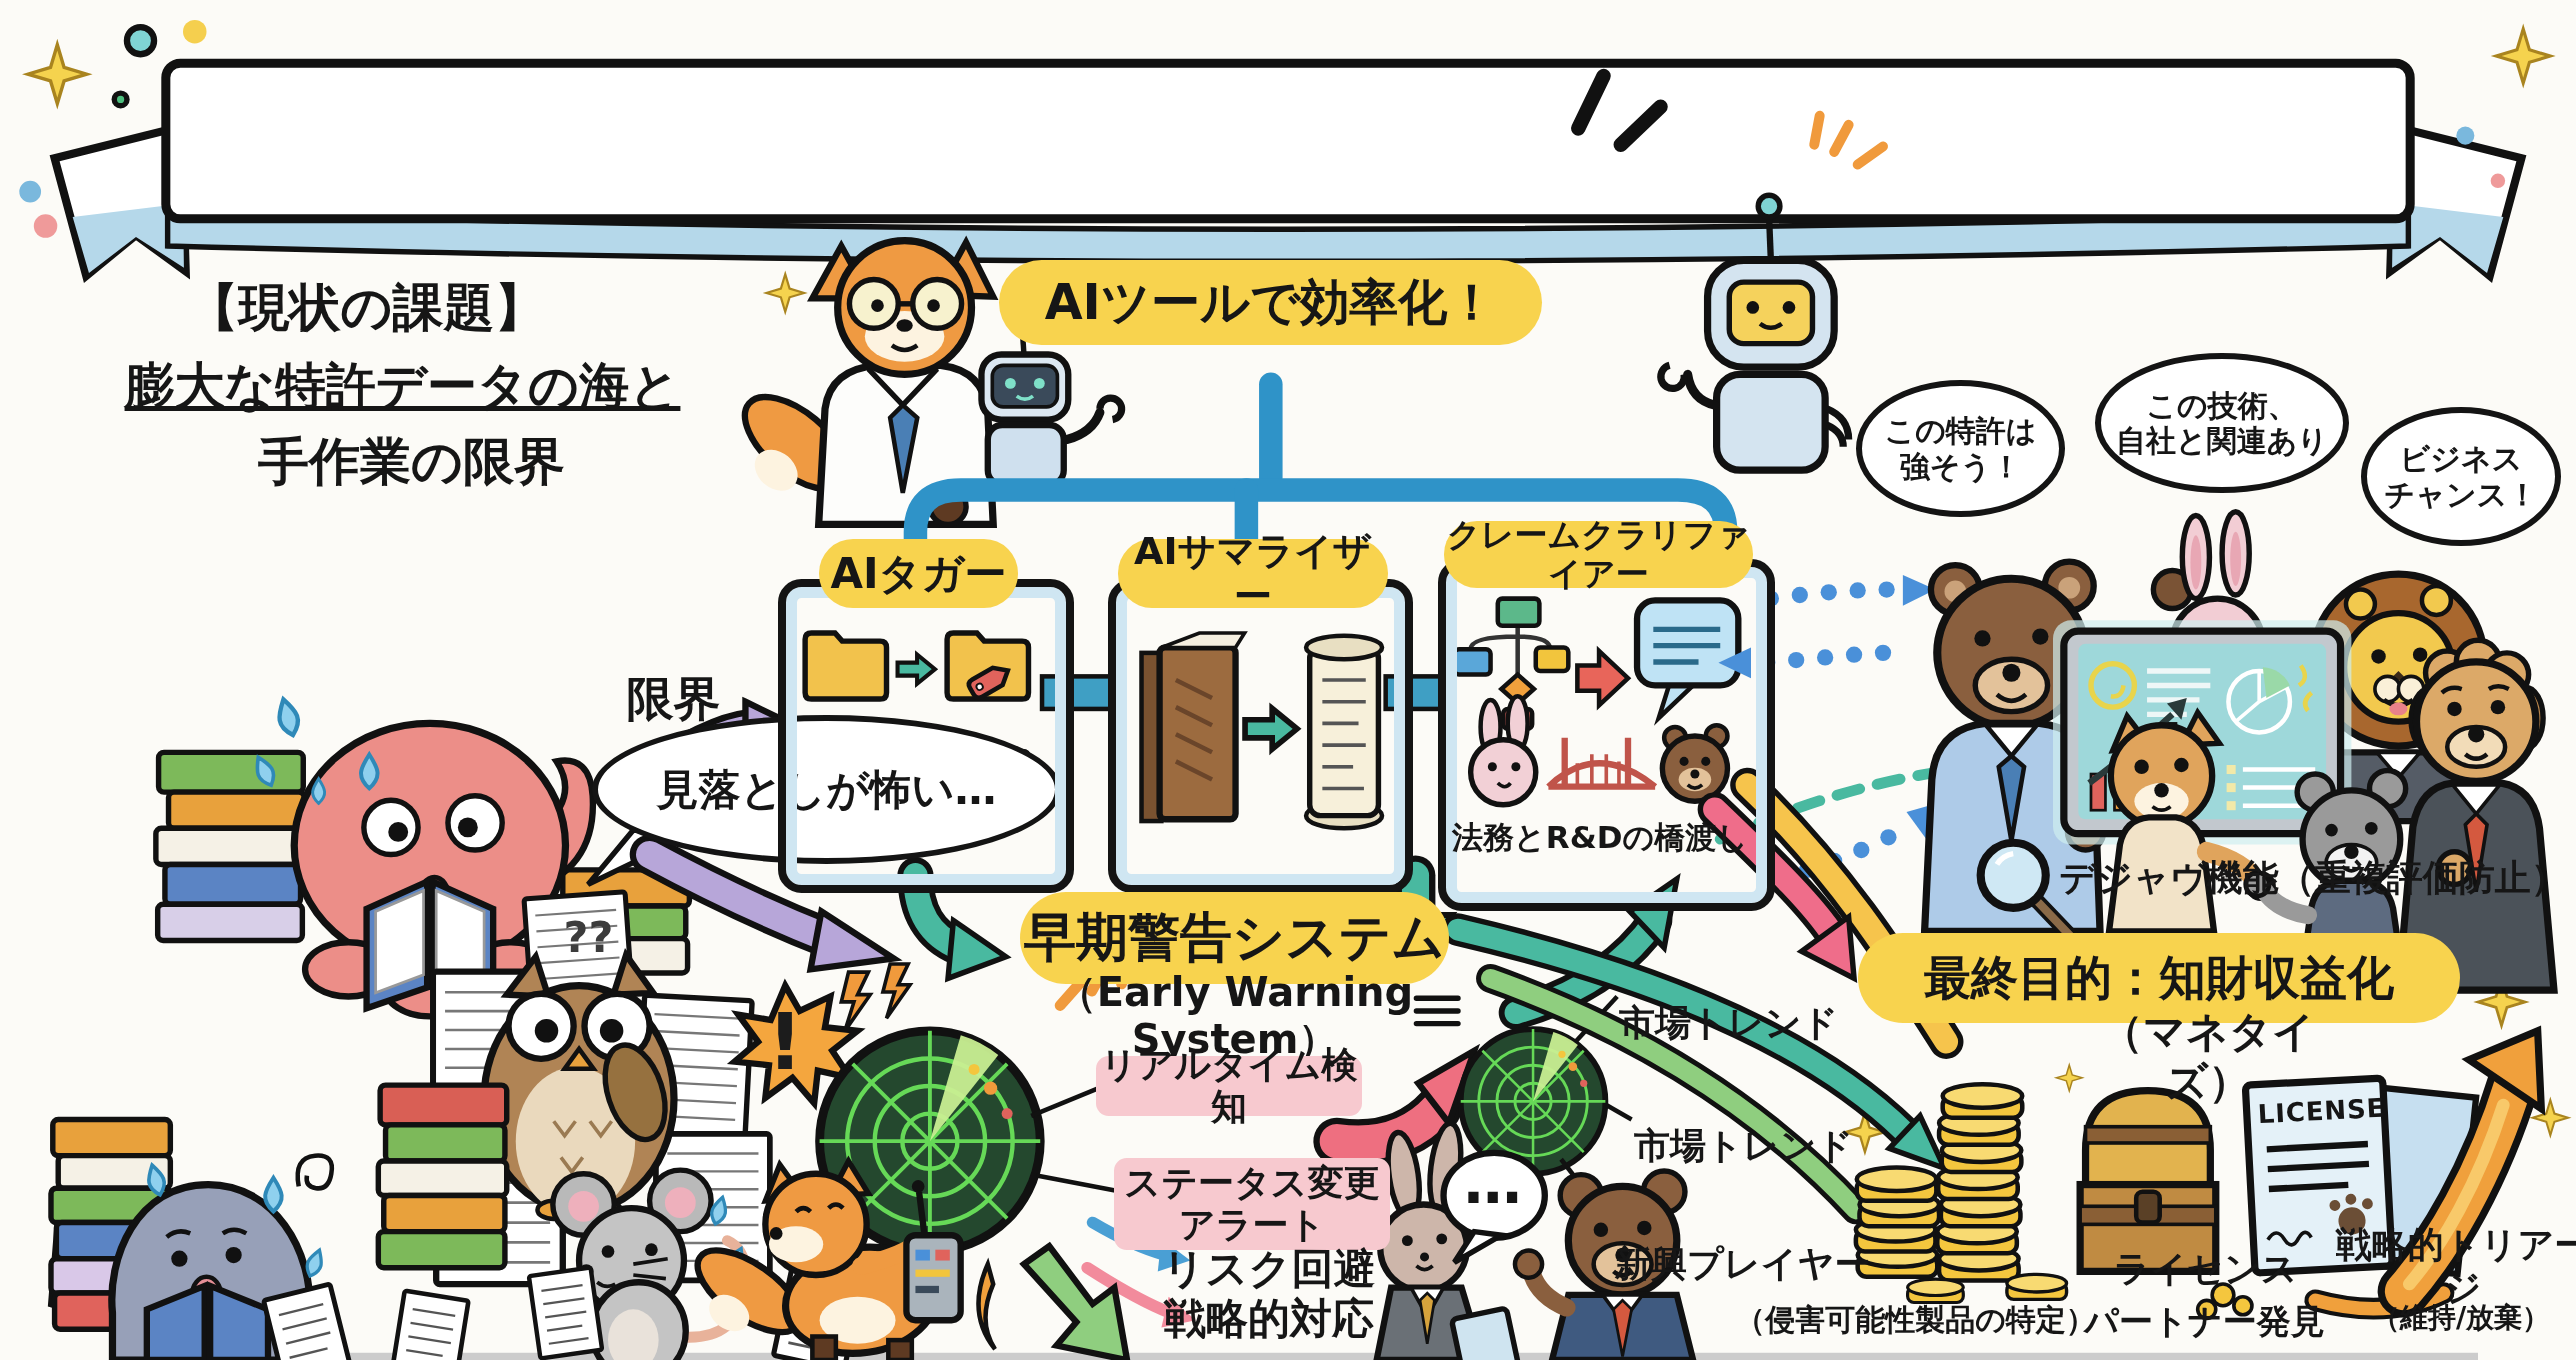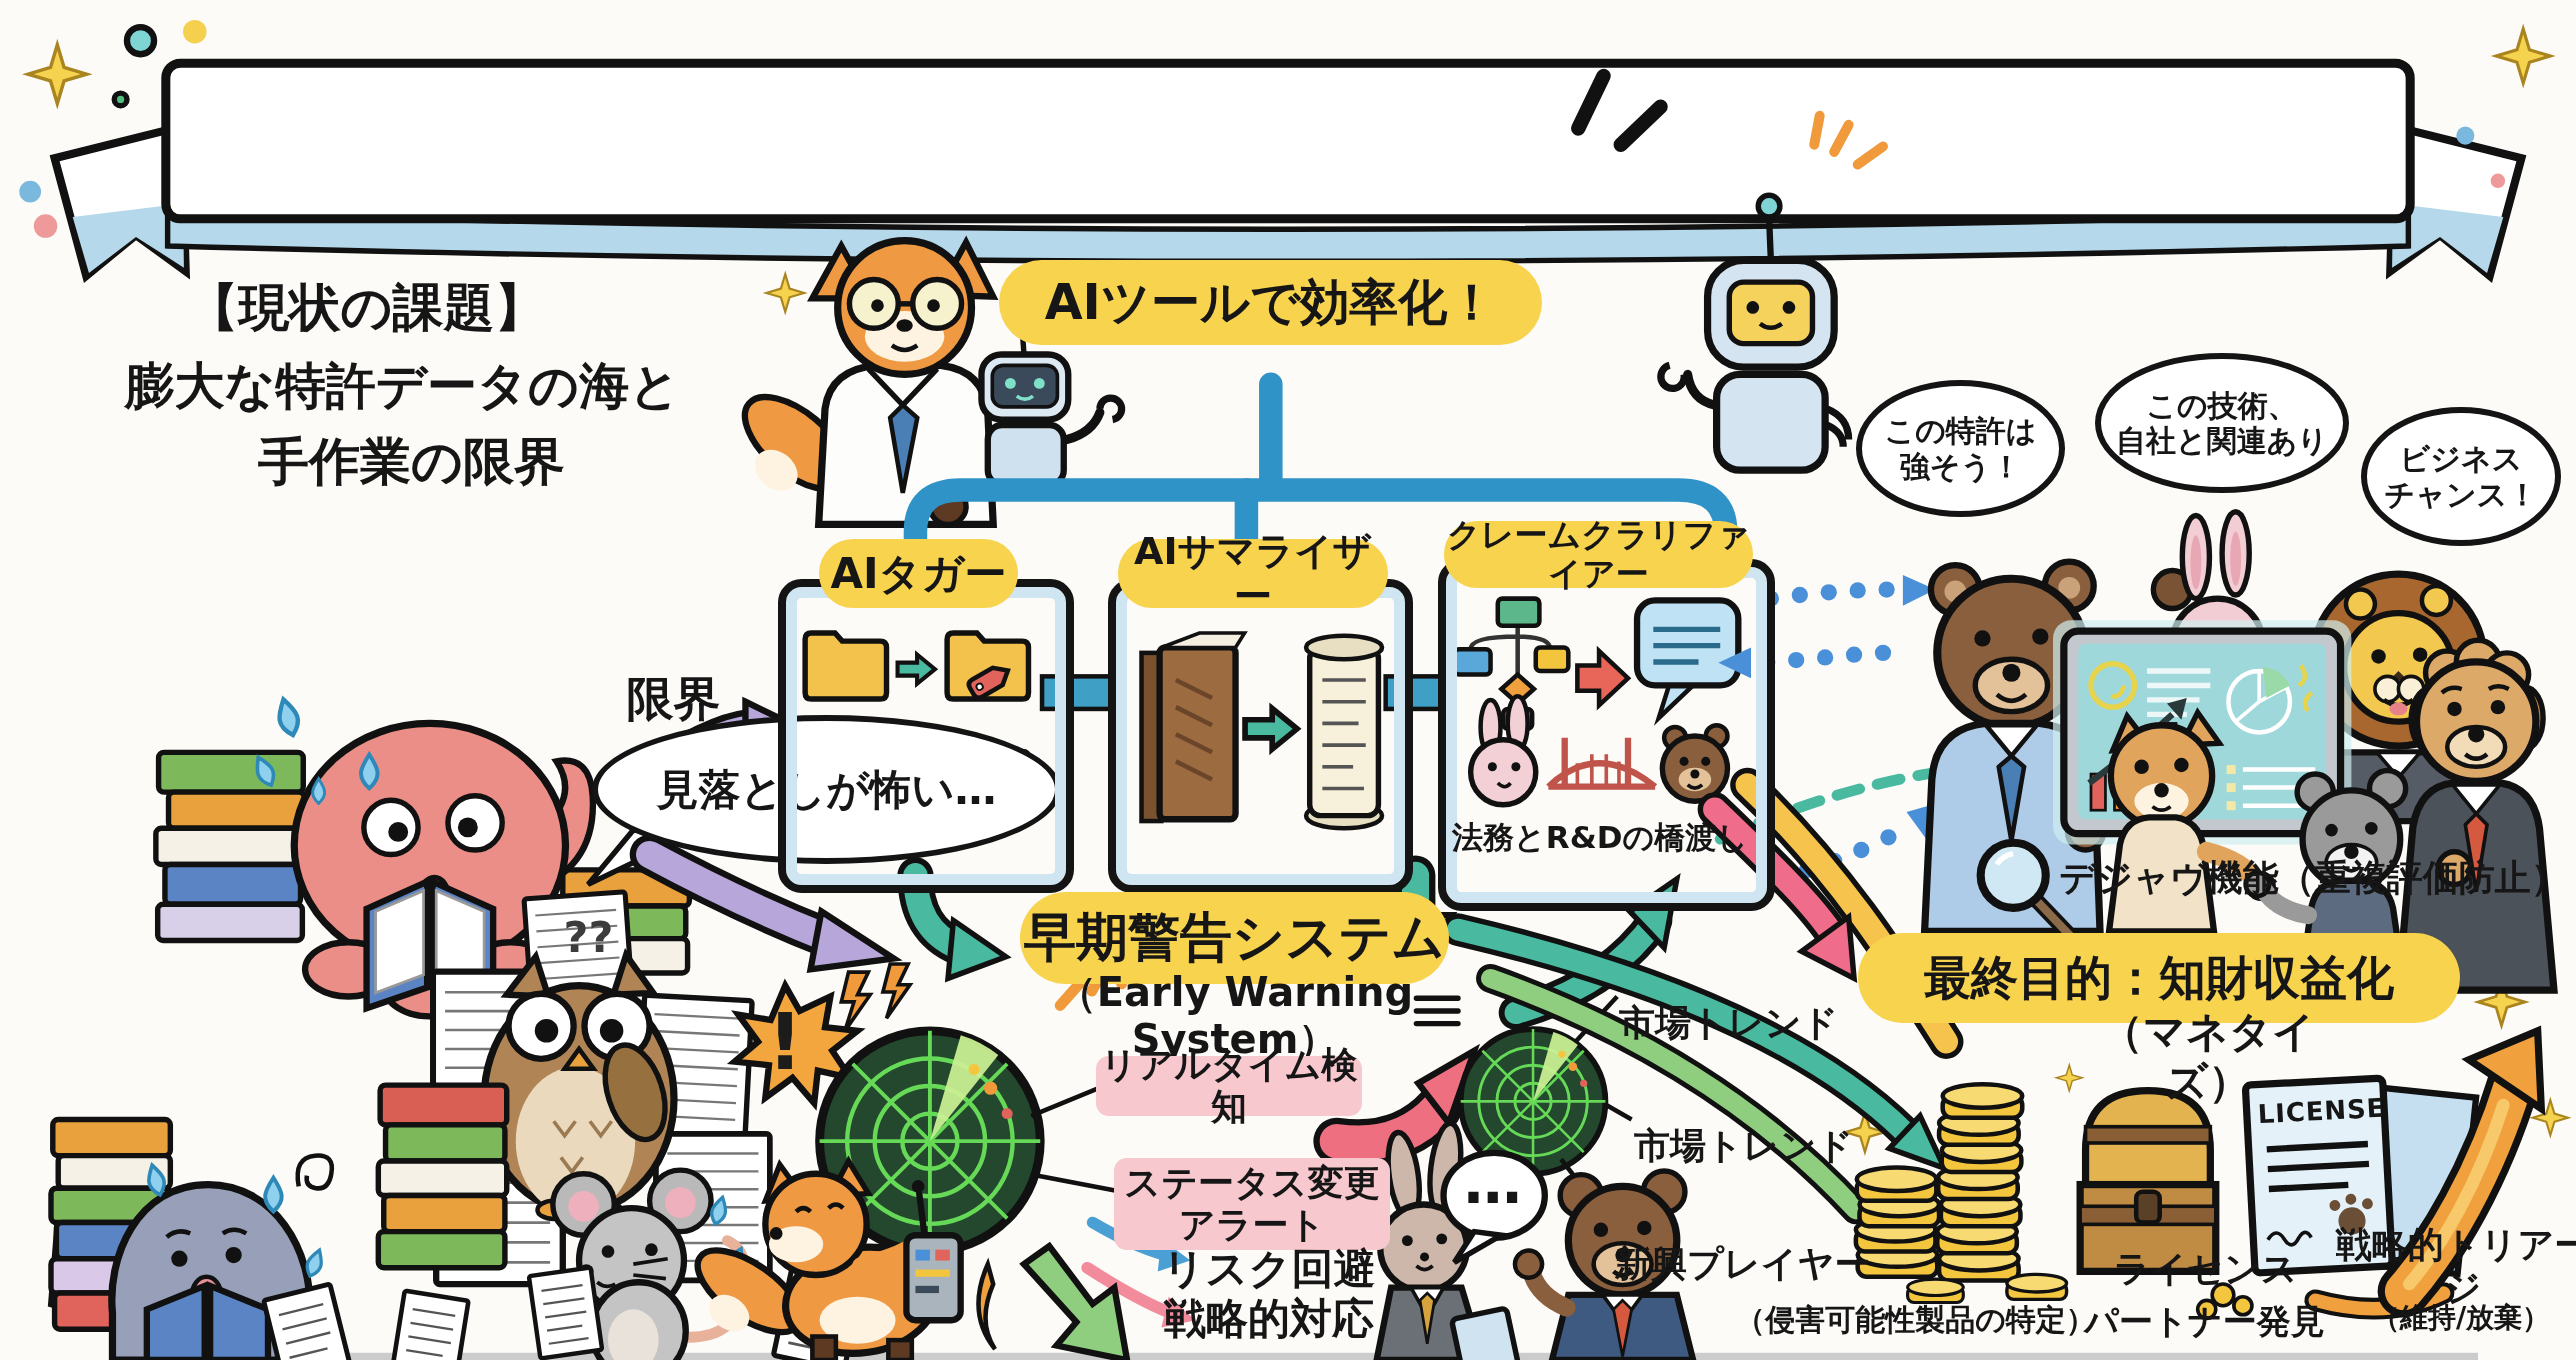--- a/index.html
+++ b/index.html
@@ -661,21 +661,21 @@
 <g>
   <path d="M2658,1428 C2700,1380 2748,1300 2780,1196" stroke="#111" stroke-width="58" fill="none" stroke-linecap="round"></path>
   <path d="M2658,1428 C2700,1380 2748,1300 2780,1196" stroke="#f0a03c" stroke-width="42" fill="none" stroke-linecap="round"></path>
   <path d="M2664,1420 C2700,1378 2740,1310 2768,1222" stroke="#f8c96a" stroke-width="14" fill="none" stroke-linecap="round"></path>
   <polygon points="2806,1140 2730,1172 2810,1226" fill="#f0a03c" stroke="#111" stroke-width="8"></polygon>
 </g>
 </svg>
 
 
 <div class="t" style="left:172px;top:277px;width:389px;height:63px;font-size:51px;">【現状の課題】</div>
-<div class="t" style="left:86px;top:355px;width:633px;height:63px;font-size:50px;">膨大な特許データの海と</div>
+<div class="t" style="left:86px;top:355px;width:633px;height:63px;font-size:50px;text-decoration:underline;">膨大な特許データの海と</div>
 <div class="t" style="left:226px;top:431px;width:371px;height:63px;font-size:51px;">手作業の限界</div>
 
 <div class="t bubble" style="left:592px;top:715px;width:457px;height:137px;font-size:42px;">見落としが怖い…</div>
 <div class="t" style="left:539px;top:912px;width:99px;height:51px;font-size:43px;color:#3c3c3c;">??</div>
 <div class="t" style="left:620px;top:671px;width:107px;height:56px;font-size:47px;">限界</div>
 
 <div class="t pill" style="left:999px;top:260px;width:543px;height:85px;font-size:49px;">AIツールで効率化！</div>
 
 <div class="box" style="left:778px;top:579px;width:280px;height:298px;"></div>
 <div class="box" style="left:1108px;top:579px;width:289px;height:298px;"></div>

